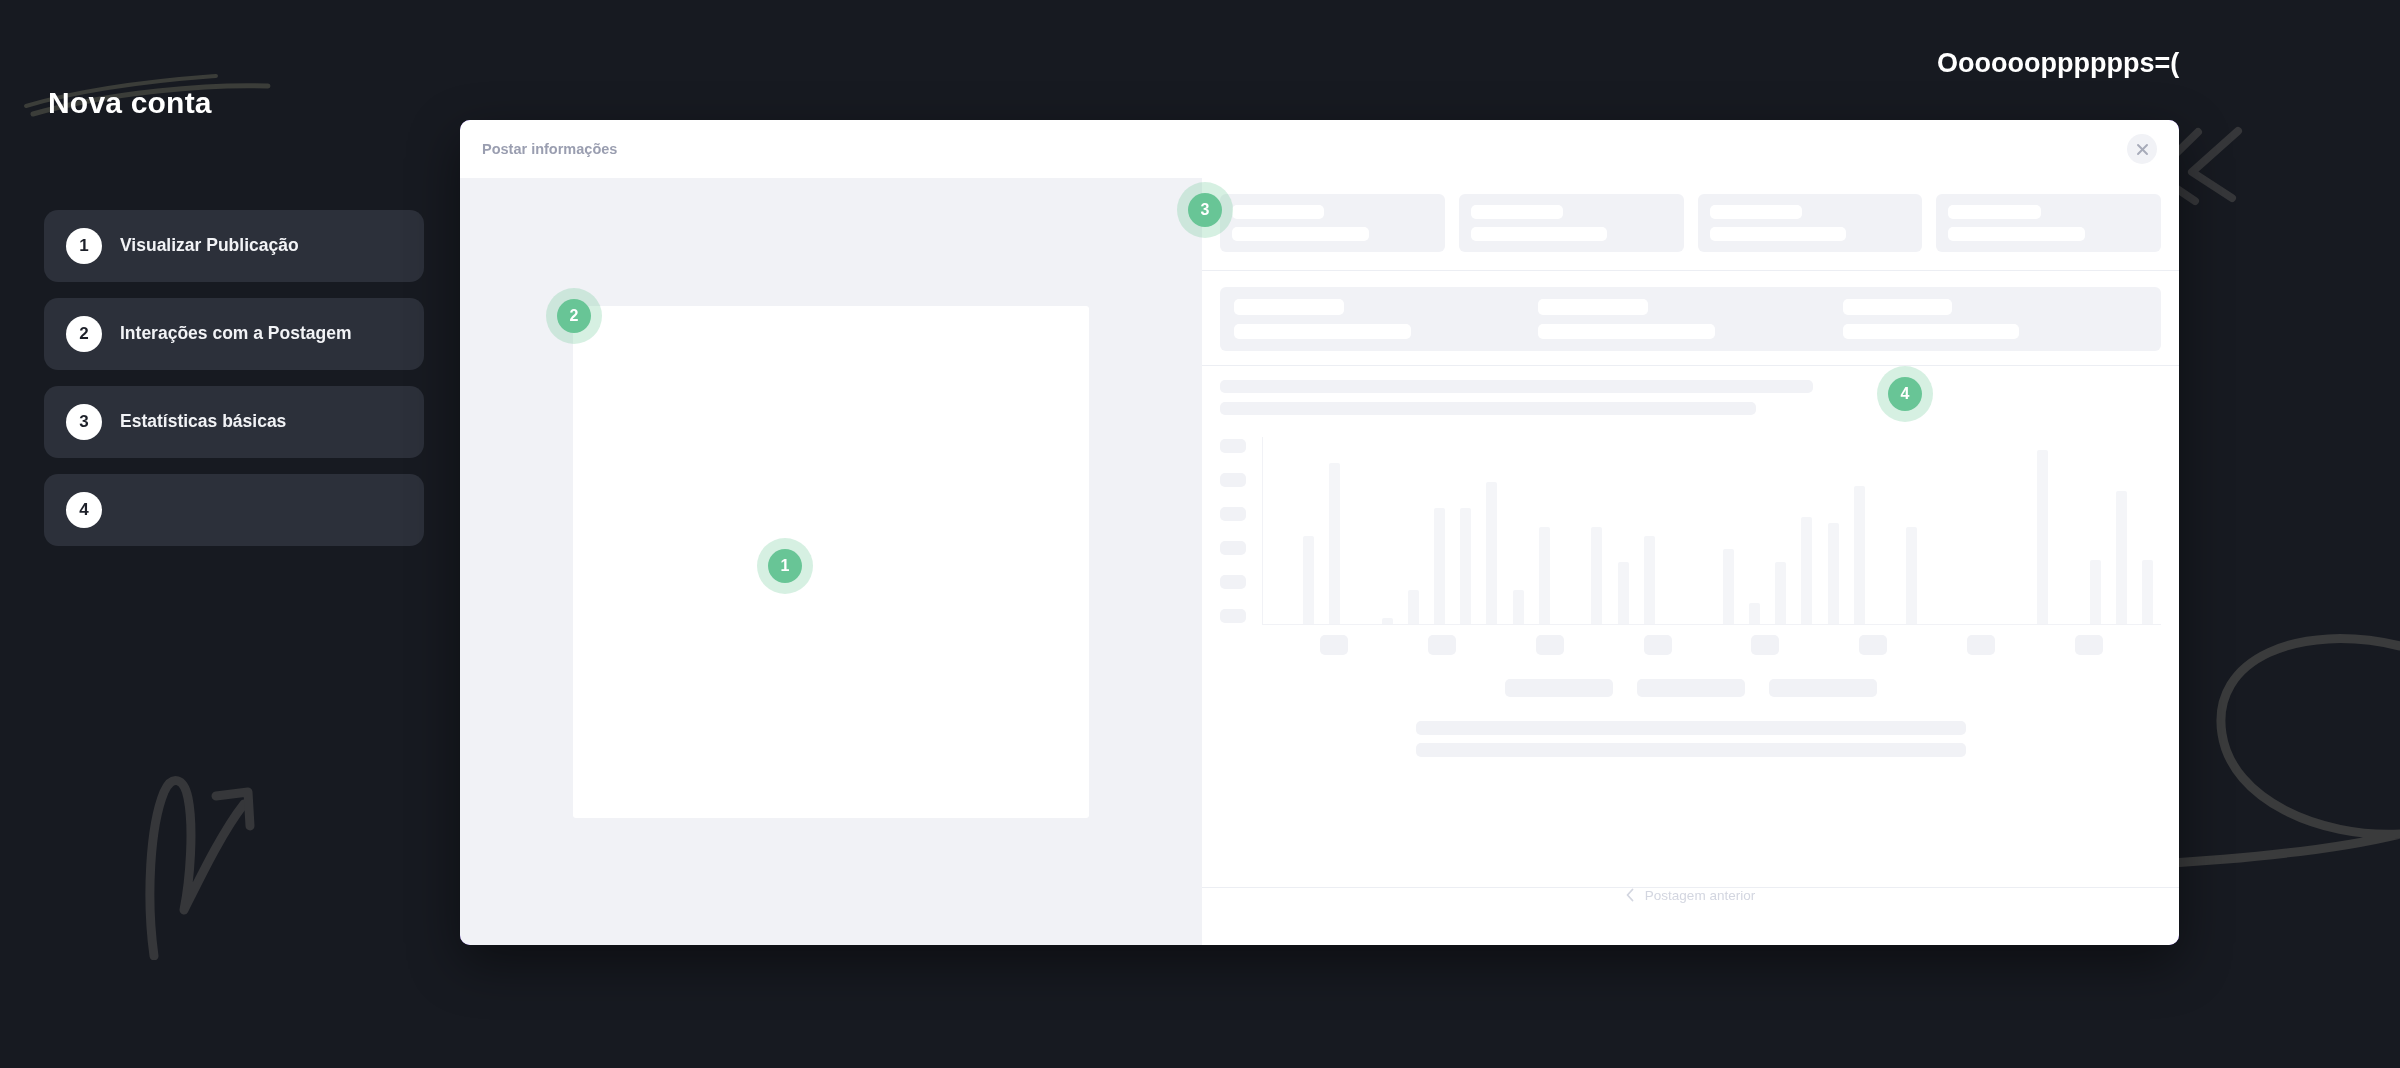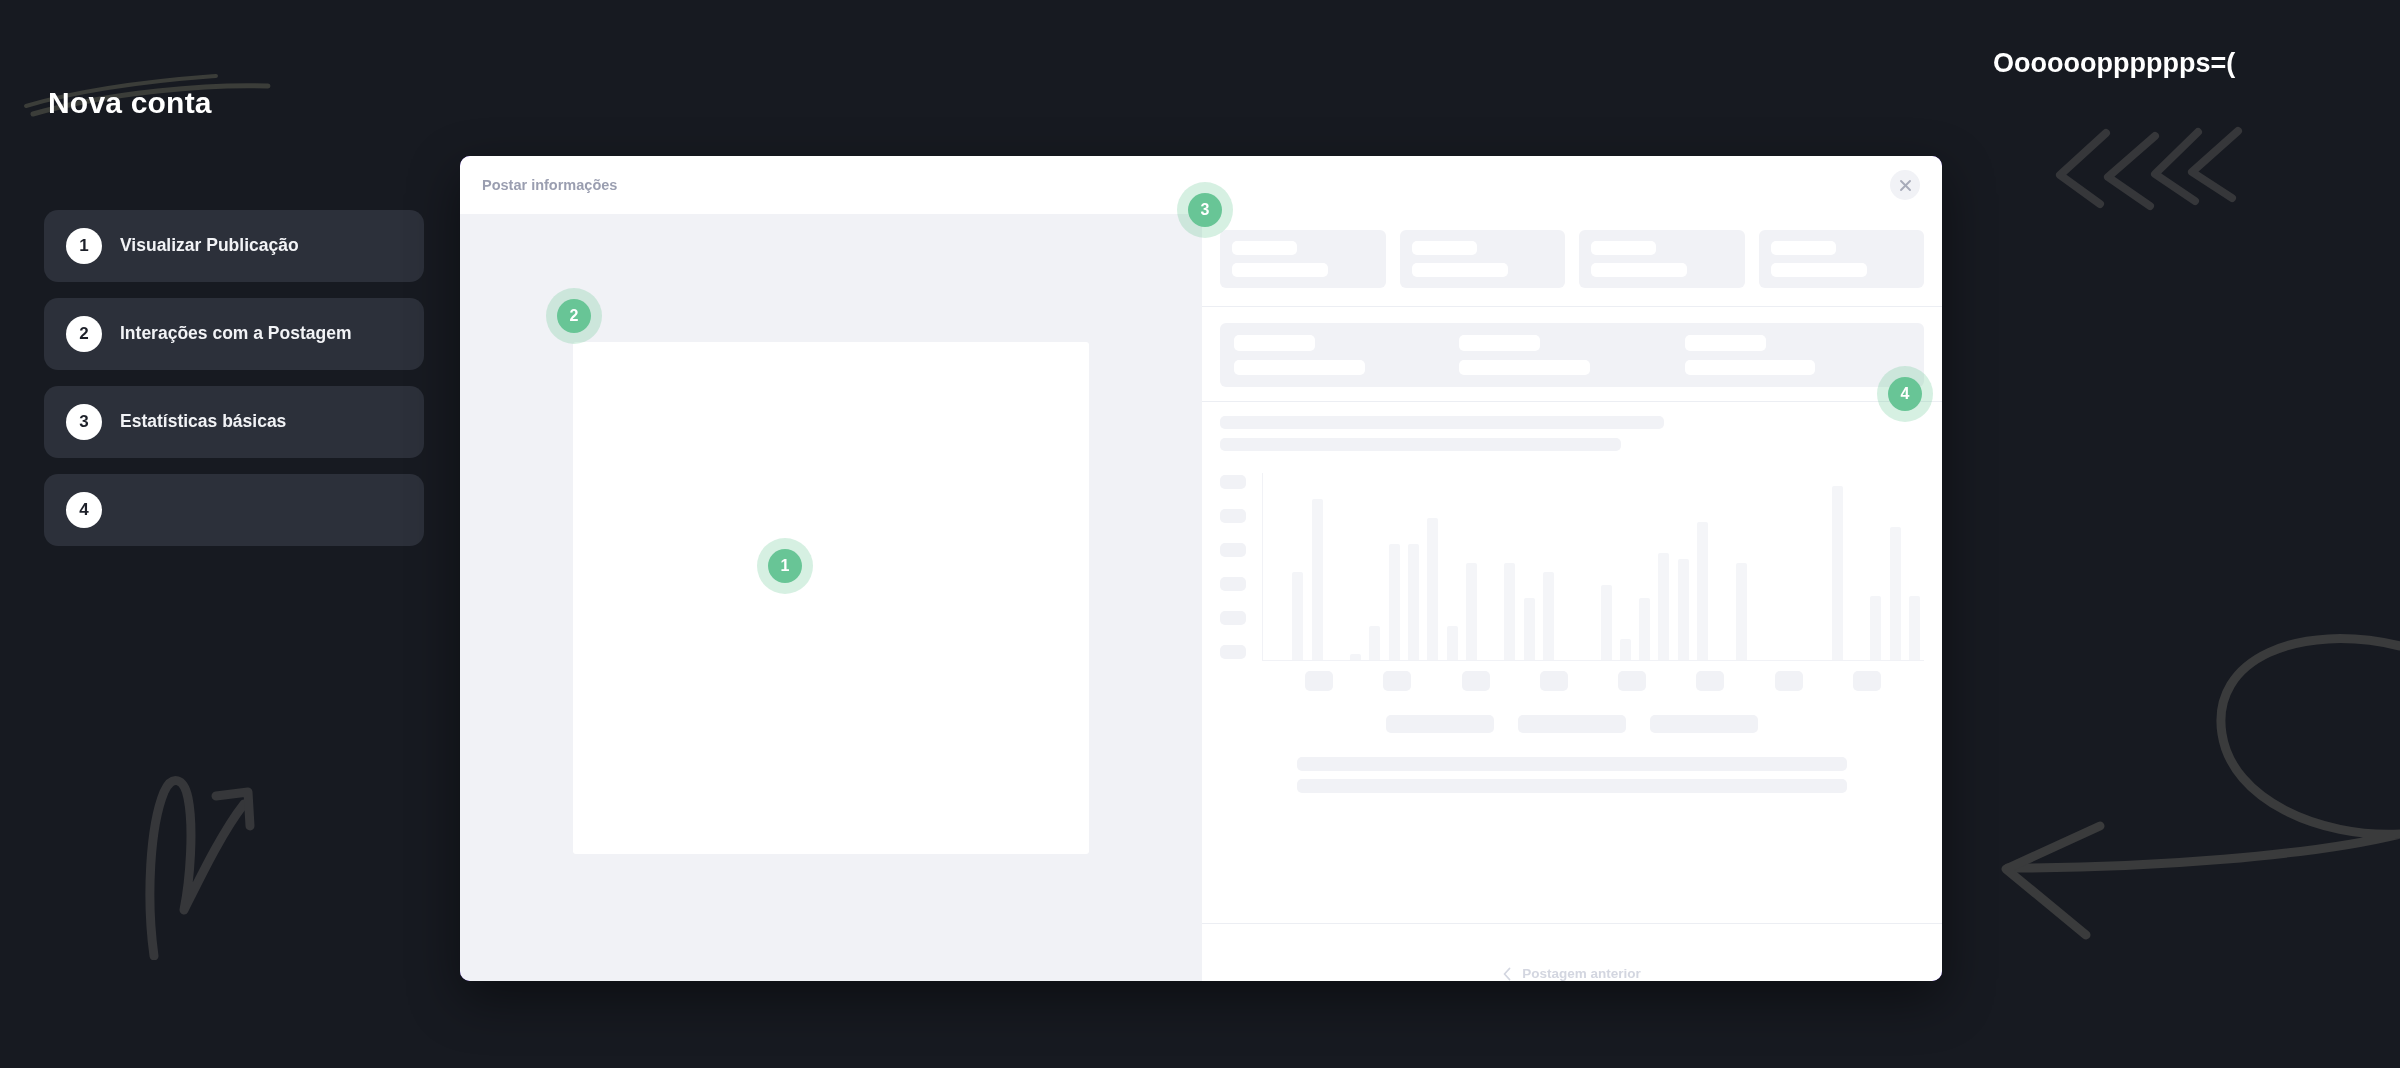--- a/index.html
+++ b/index.html
@@ -72,42 +72,41 @@
   .step-label {
     color: #f2f3f6;
     font-size: 17.5px;
     font-weight: 600;
     line-height: 1.35;
   }
 
   
   .oops-text {
     position: absolute;
-    left: 1993px;
+    left: 1937px;
     top: 48px;
     color: #ffffff;
     font-size: 27px;
     font-weight: 700;
     white-space: nowrap;
   }
 
   
   .modal {
     position: absolute;
     left: 460px;
     top: 120px;
-    width: 1482px;
+    width: 1719px;
     height: 825px;
     background: #8b5cf6;
     border-radius: 10px;
     overflow: hidden;
     display: flex;
     flex-direction: column;
     box-shadow: 0 18px 52px rgba(0,0,0,.45);
-    margin-top: 36px;
   }
   .modal-header {
     height: 58px;
     flex: 0 0 58px;
     background: #ffffff;
     display: flex;
     align-items: center;
     padding: 0 22px;
     position: relative;
   }
@@ -280,25 +279,25 @@
   .tail-bars .t { width: 550px; height: 14px; }
 
   .pane-right-footer {
     flex: 0 0 58px;
     display: flex;
     border-top: 1px solid #eceef3;
   }
   .nav-prev, .nav-next {
     flex: 1 1 0;
     display: flex;
-    align-items: flex-end;
+    align-items: flex-start;
     justify-content: center;
     gap: 10px;
     font-size: 13.5px;
-    font-weight: 700;
+    font-weight: 400;
     cursor: pointer;
   }
   .nav-prev { color: #d3d6e0; }
   .nav-next { color: #3b5bfd; border-left: 1px solid #eceef3; }
 
   
   .marker {
     position: absolute;
     width: 56px;
     height: 56px;

